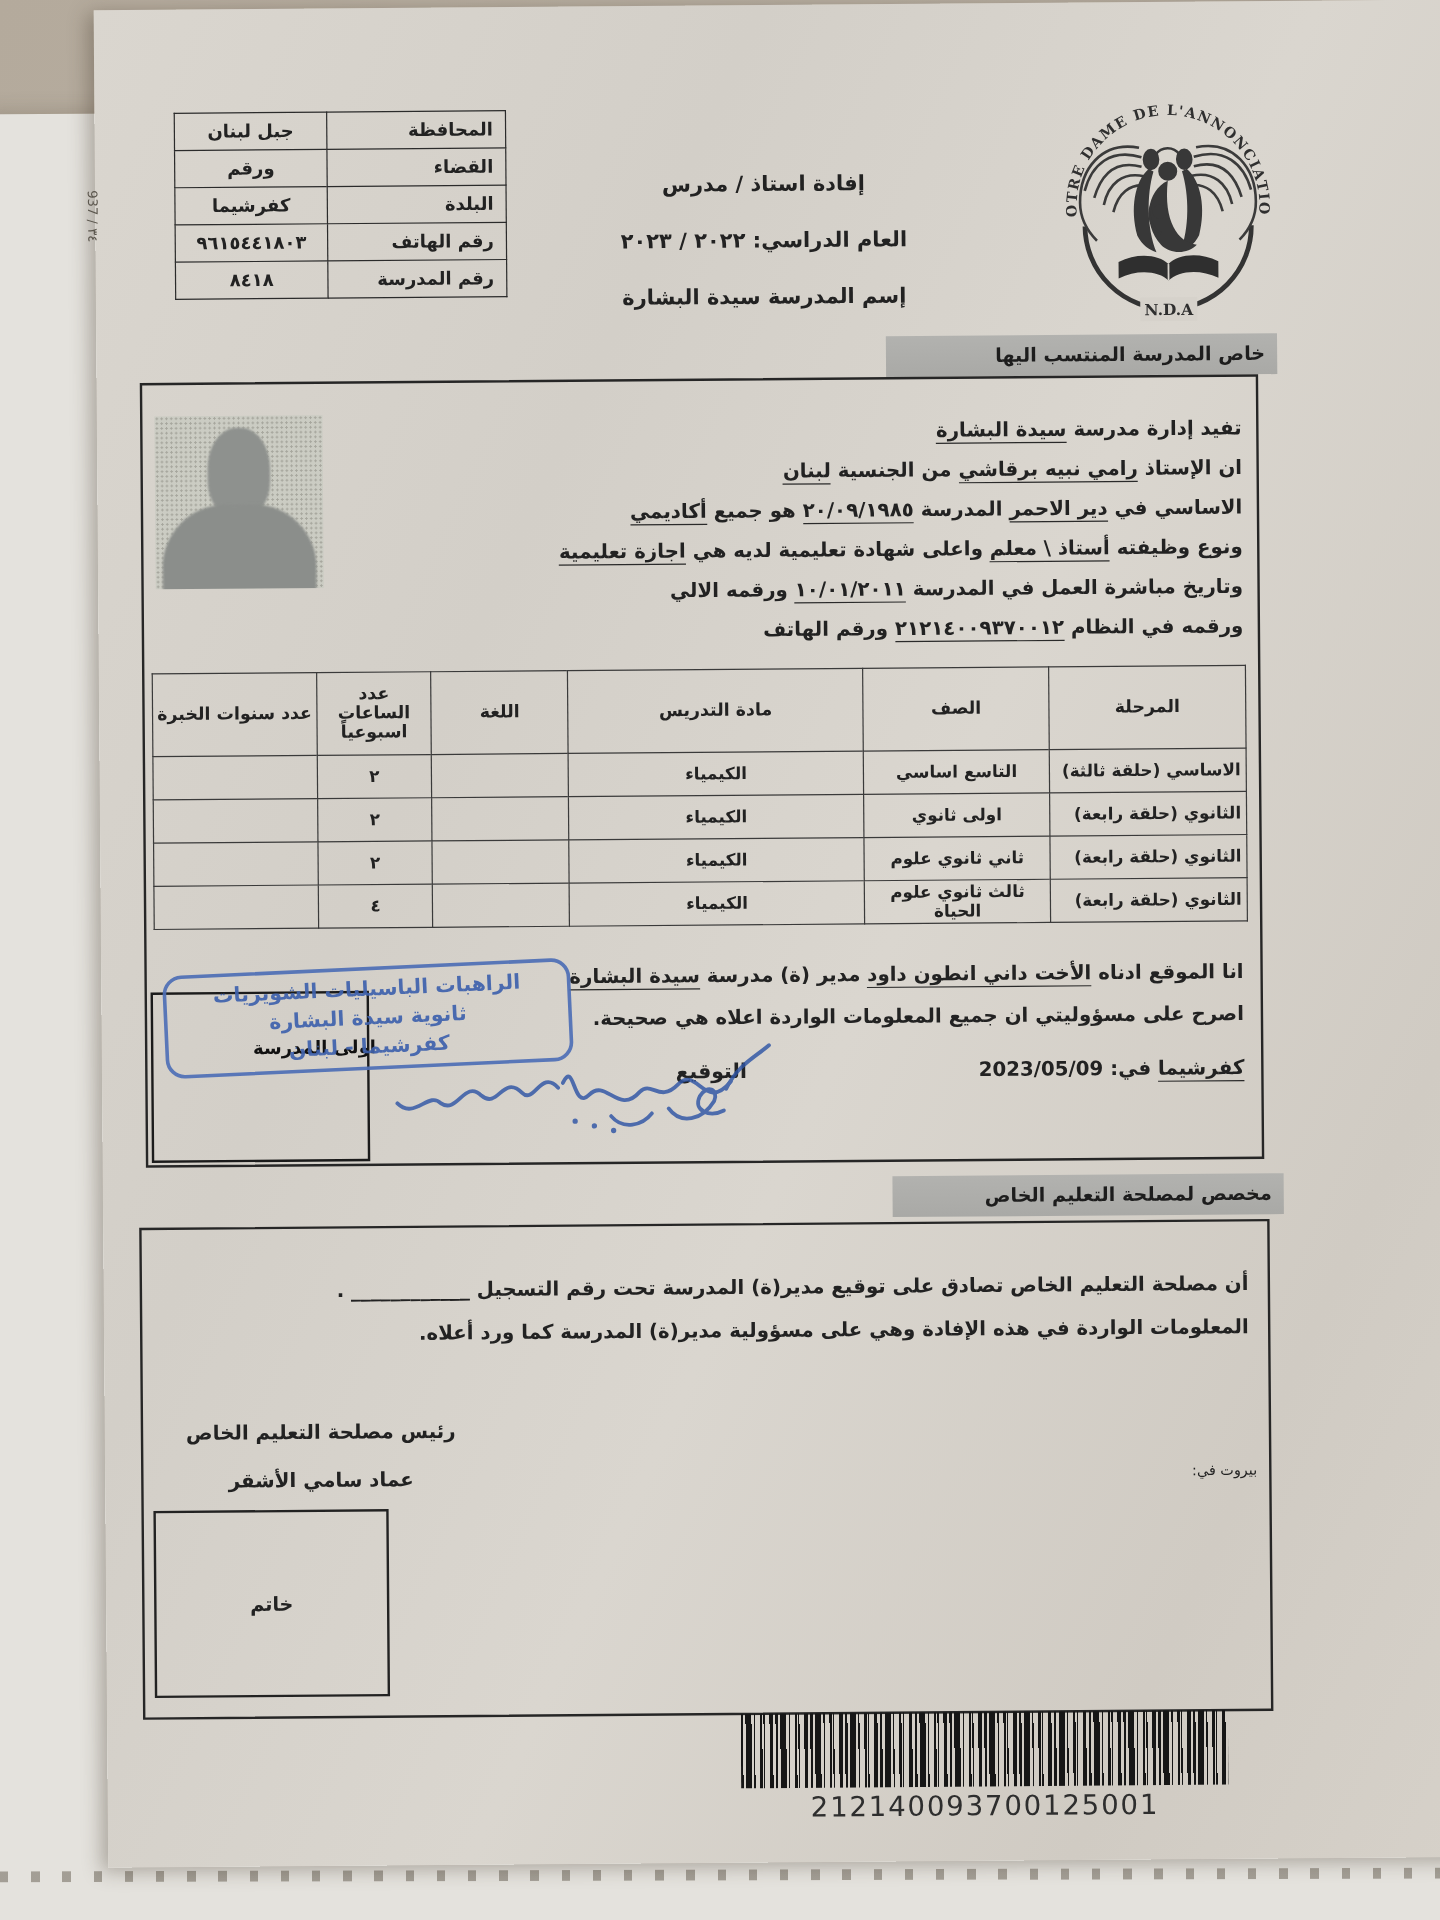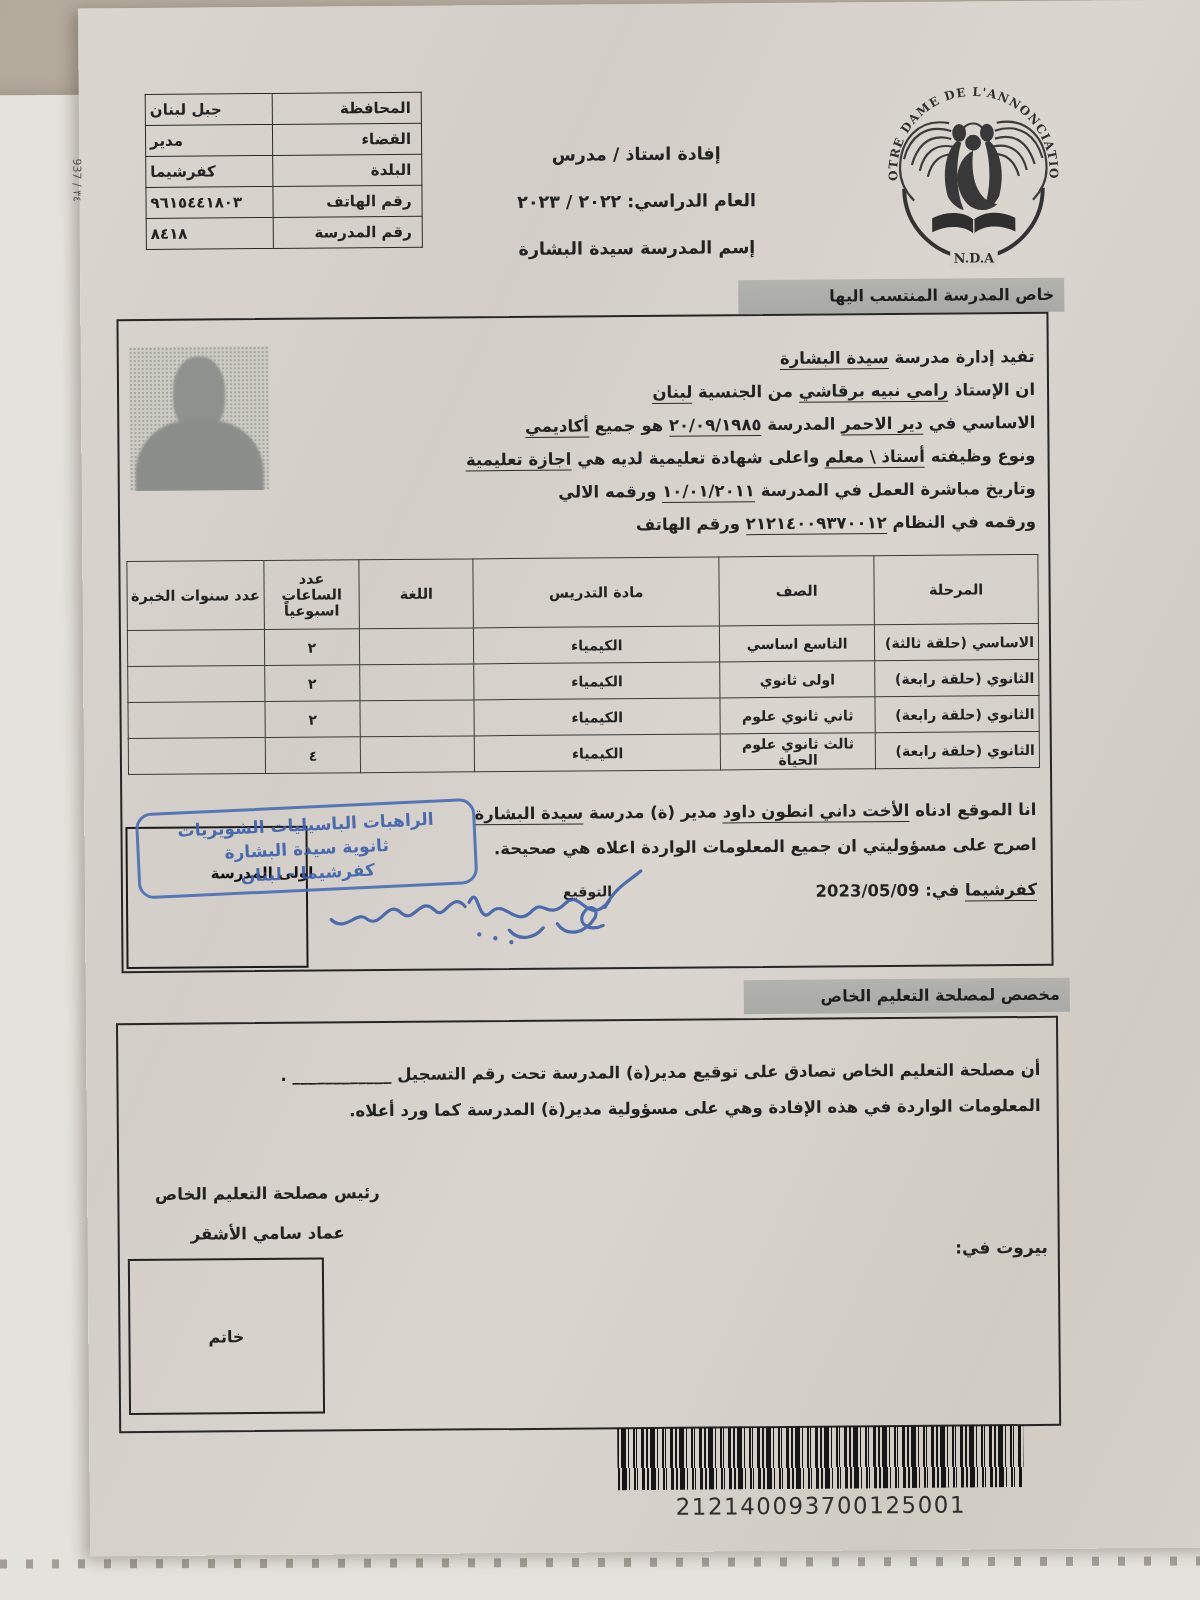--- a/index.html
+++ b/index.html
@@ -29,21 +29,21 @@
   .abs{position:absolute;}
   .u{border-bottom:1.6px solid #2a2a2a;padding-bottom:1px;}
 
   
   .side-ref{left:4px;top:150px;font-size:11px;color:#5a554c;transform:rotate(90deg);transform-origin:left top;letter-spacing:1px;direction:ltr;}
 
   
   .info-table{left:66px;top:86px;border-collapse:collapse;direction:rtl;}
   .info-table td{border:1.7px solid #2b2b2b;height:28px;font-size:15px;font-weight:bold;}
   .info-table td.lbl{width:132px;text-align:right;padding-left:6px;padding-right:10px;}
-  .info-table td.val{width:118px;text-align:left;padding:0 4px;}
+  .info-table td.val{width:118px;text-align:center;padding:0 4px;}
   .info-table td.val.num{direction:ltr;}
 
   
   .title-block{left:352px;top:140px;width:410px;text-align:center;}
   .title-block div{font-size:17.5px;font-weight:bold;margin-bottom:27px;}
 
   
   .banner{width:326px;height:34px;background:linear-gradient(180deg,#b2b2af,#a9a9a6);
     font-size:16px;font-weight:bold;color:#1d1d1d;line-height:34px;padding-right:10px;box-sizing:border-box;text-align:right;}
   .banner1{left:658px;top:277px;}
@@ -75,38 +75,38 @@
   .col-lang{width:12.5%;} .col-hours{width:10.5%;} .col-exp{width:15%;}
   .td-stage{text-align:right;} .td-class{text-align:center;} .td-subject{text-align:center;}
   .td-hours{text-align:center;}
 
   
   .decl{right:14px;top:478px;width:560px;text-align:right;}
   .decl .line{font-size:16.5px;font-weight:bold;line-height:35px;white-space:nowrap;}
 
   .date-line{right:14px;top:566px;font-size:16.5px;font-weight:bold;white-space:nowrap;}
   .date-line .dt{direction:ltr;unicode-bidi:embed;}
-  .sig-label{left:440px;top:566px;font-size:14px;font-weight:bold;}
+  .sig-label{left:440px;top:566px;font-size:17px;font-weight:bold;}
 
   
   .stamp-box1{left:3px;top:506px;width:178px;height:138px;border:2.5px solid #1b1b1b;}
   .khatam-school{left:88px;top:544px;font-size:15px;font-weight:bold;color:#111;}
   .blue-stamp{left:14px;top:486px;width:322px;border:3px solid #4e6fb6;border-radius:16px;
     transform:rotate(-2.2deg);padding:4px 6px;text-align:center;color:#3f62ad;opacity:.92;background:transparent;}
   .blue-stamp div{font-size:17px;font-weight:bold;line-height:24px;white-space:nowrap;}
   .sig-svg{left:196px;top:520px;}
 
   
   .p-lines{right:16px;top:34px;width:900px;text-align:right;}
   .p-lines .line{font-size:16.5px;font-weight:bold;line-height:36px;white-space:nowrap;}
   .chief-title{left:28px;top:160px;width:240px;text-align:center;font-size:16.5px;font-weight:bold;}
   .chief-name{left:28px;top:200px;width:240px;text-align:center;font-size:16.5px;font-weight:bold;}
   .khatam-box2{left:8px;top:234px;width:192px;height:152px;border:2px solid #222;
     display:flex;align-items:center;justify-content:center;font-size:16px;font-weight:bold;}
-  .beirut{right:10px;top:219px;font-size:17px;font-weight:bold;}
+  .beirut{right:10px;top:200px;font-size:12px;font-weight:normal;}
 
   
   .barcode-wrap{left:528px;top:1424px;width:406px;text-align:center;direction:ltr;}
   .bars{width:406px;height:62px;
     background:repeating-linear-gradient(90deg,
       #161616 0 2px,transparent 2px 4px,
       #161616 4px 9px,transparent 9px 11px,
       #161616 11px 12px,transparent 12px 16px,
       #161616 16px 18px,transparent 18px 19px,
       #161616 19px 20px,transparent 20px 24px,
@@ -125,21 +125,21 @@
   <div class="abs side-ref">937 / ٣٤</div>
 
   <table class="abs info-table">
     <tbody>
         <tr>
       <td class="lbl">المحافظة</td>
       <td class="val">جبل لبنان</td>
     </tr>
     <tr>
       <td class="lbl">القضاء</td>
-      <td class="val">مدير</td>
+      <td class="val">ورقم</td>
     </tr>
     <tr>
       <td class="lbl">البلدة</td>
       <td class="val">كفرشيما</td>
     </tr>
     <tr>
       <td class="lbl">رقم الهاتف</td>
       <td class="val num">٩٦١٥٤٤١٨٠٣</td>
     </tr>
     <tr>

